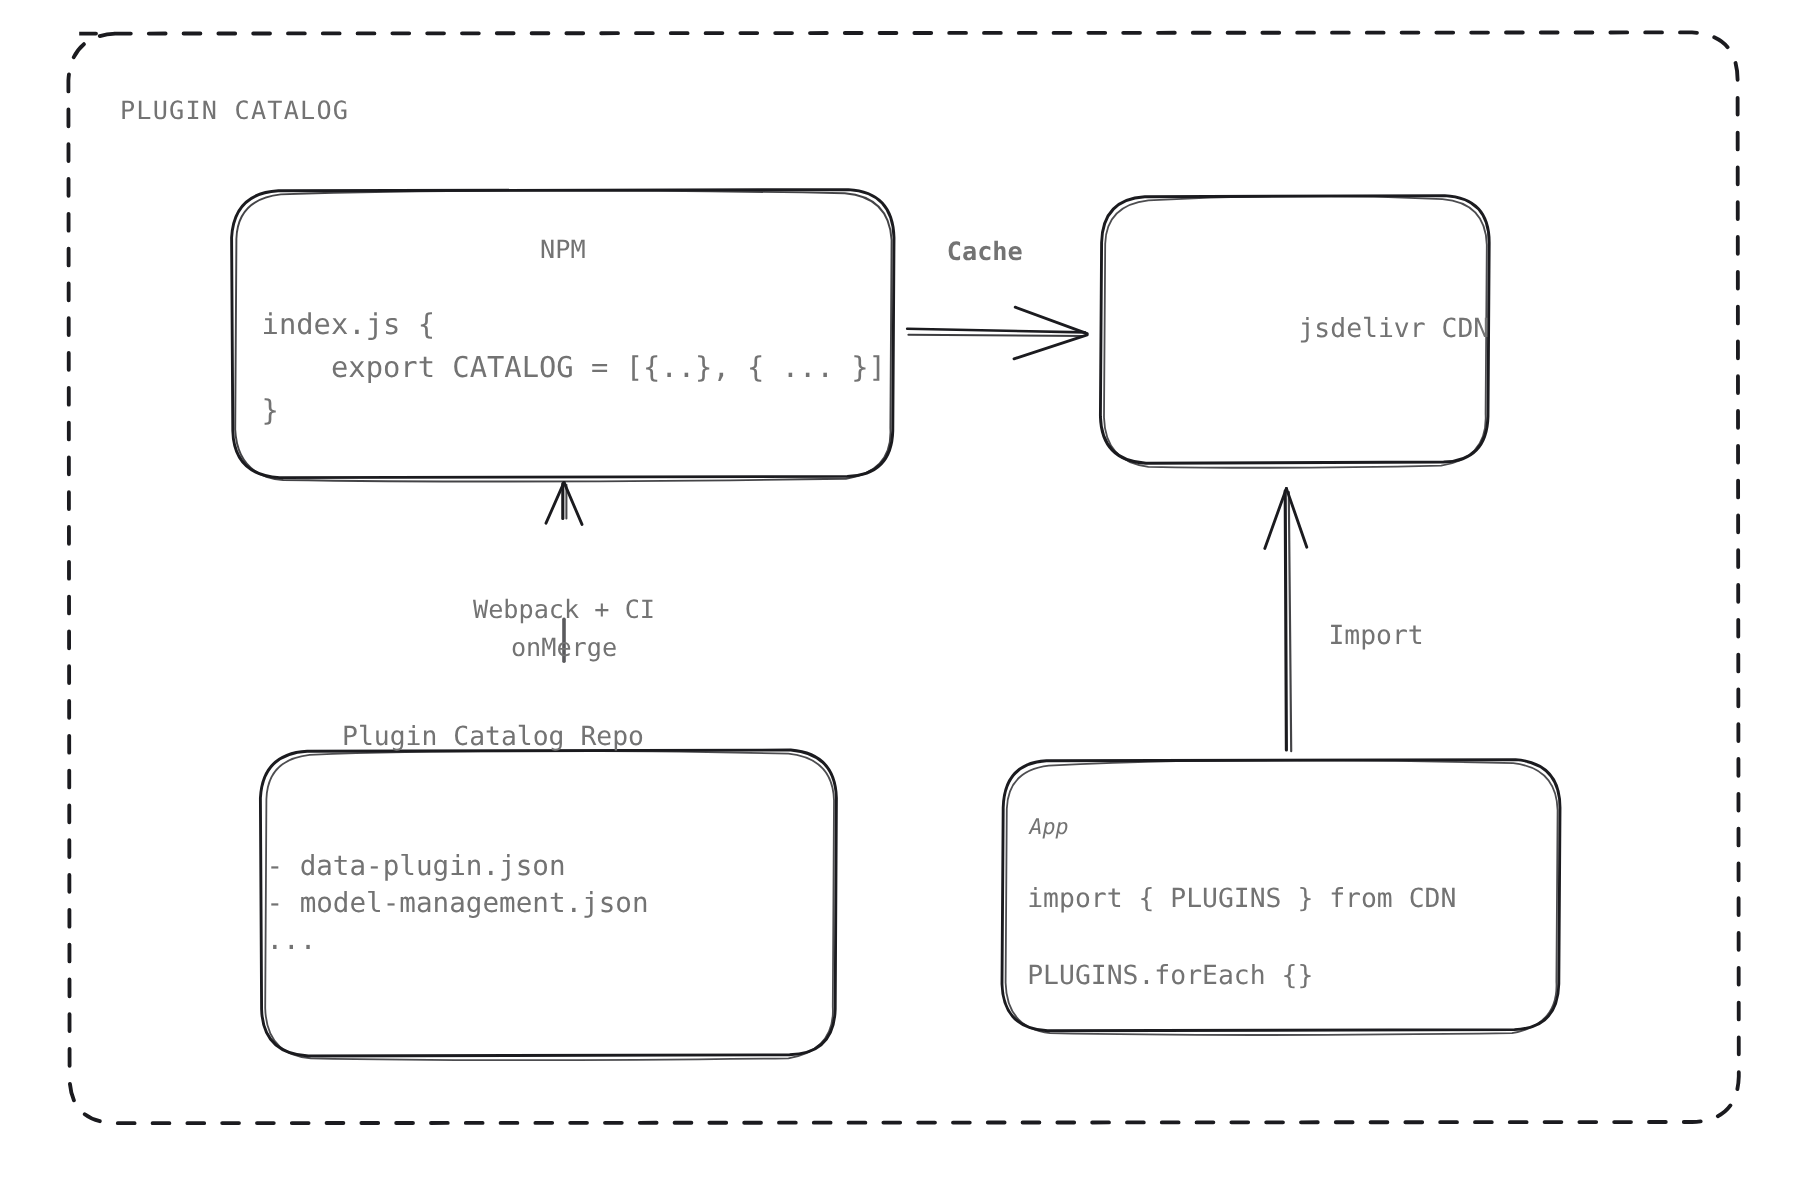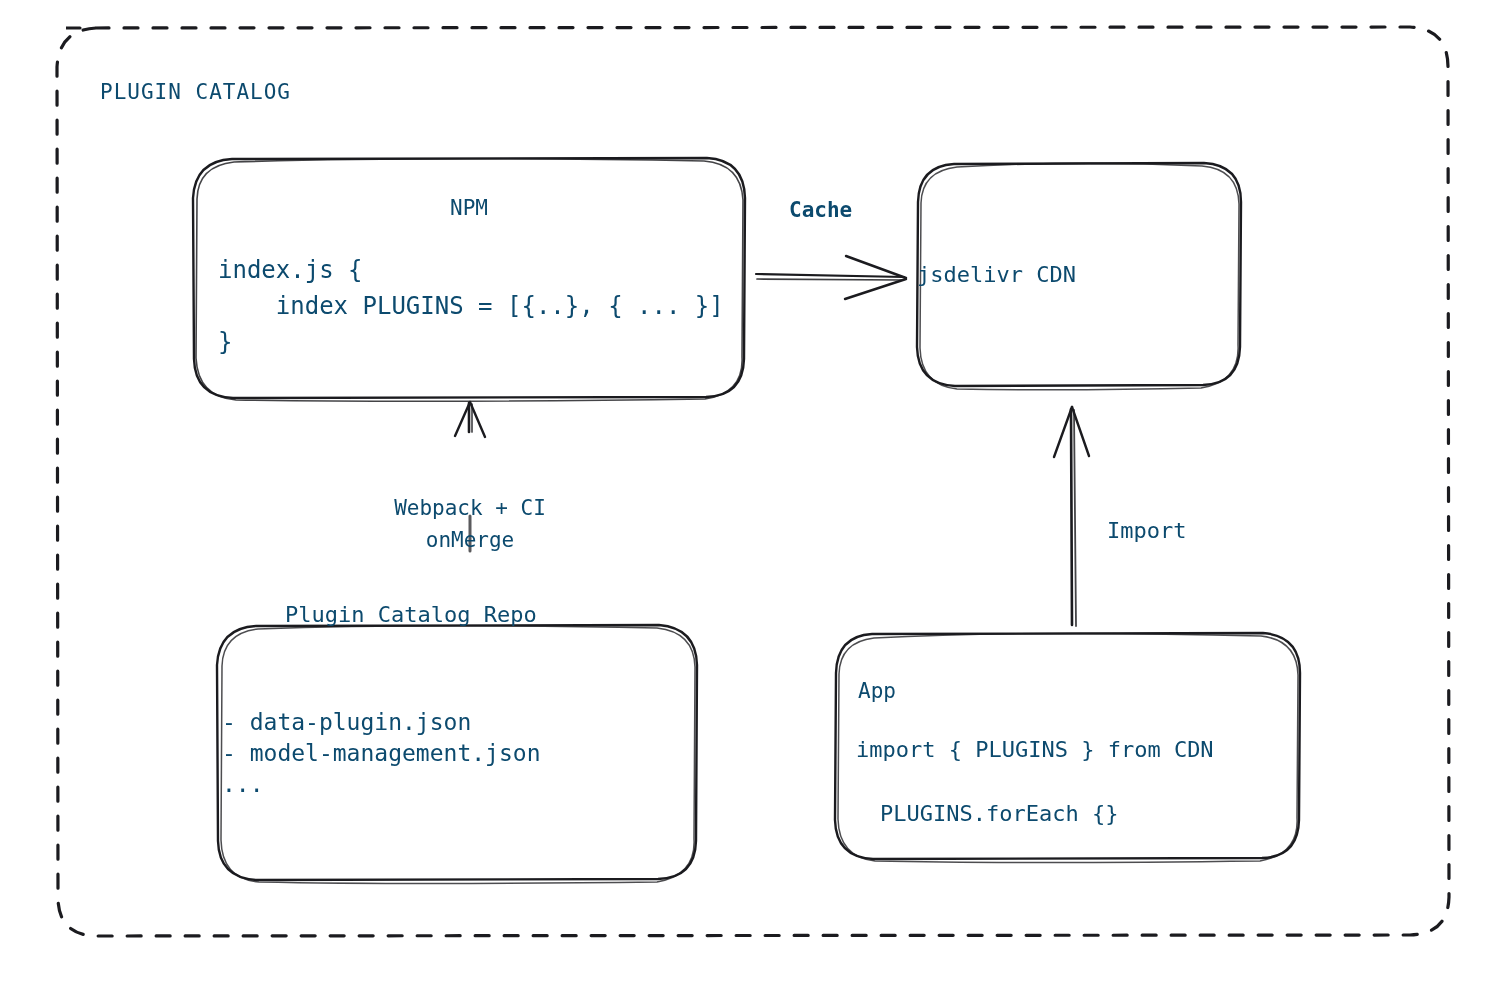--- a/index.html
+++ b/index.html
@@ -20,21 +20,21 @@
     position: absolute;
     left: 0;
     top: 0;
     width: 1506px;
     height: 1002px;
   }
   .lbl {
     position: absolute;
     white-space: pre;
     font-family: "DejaVu Sans Mono", "Liberation Mono", monospace;
-    color: #0c4a6e;
+    color: #737373;
     letter-spacing: 0px;
   }
 
   
   #frame-title {
     left: 100px;
     top: 80px;
     font-size: 21px;
     letter-spacing: 1px;
   }
@@ -52,21 +52,21 @@
     top: 252px;
     font-size: 24px;
     line-height: 36px;
   }
 
   
   #cdn-title {
     left: 917px;
     top: 262px;
     width: 324px;
-    text-align: left;
+    text-align: right;
     font-size: 22px;
   }
 
   
   #cache-label {
     left: 789px;
     top: 198px;
     font-size: 21px;
     font-weight: bold;
   }
@@ -95,29 +95,30 @@
     left: 222px;
     top: 707px;
     font-size: 23px;
     line-height: 31px;
   }
 
   
   #app-name {
     left: 858px;
     top: 679px;
-    font-size: 21px;
+    font-size: 18px;
+    font-style: italic;
   }
   #app-line1 {
     left: 856px;
     top: 737px;
     font-size: 22px;
   }
   #app-line2 {
-    left: 880px;
+    left: 856px;
     top: 801px;
     font-size: 22px;
   }
 
   
   #import-label {
     left: 1107px;
     top: 518px;
     font-size: 22px;
   }
@@ -171,21 +172,21 @@
       <path d="M 1076,626 L 1074,410" fill="none" stroke="#1b1b1f" stroke-width="1.8" stroke-linecap="round" opacity="0.82"></path>
       <path d="M 1054,457 L 1072,407" fill="none" stroke="#1b1b1f" stroke-width="2.4" stroke-linecap="round"></path>
       <path d="M 1072,407 L 1089,456" fill="none" stroke="#1b1b1f" stroke-width="2.4" stroke-linecap="round"></path>
     </g>
   </svg>
 
   <div class="lbl" id="frame-title">PLUGIN CATALOG</div>
 
   <div class="lbl" id="npm-title">NPM</div>
   <div class="lbl" id="npm-code">index.js {
-    index PLUGINS = [{..}, { ... }]
+    export CATALOG = [{..}, { ... }]
 }</div>
 
   <div class="lbl" id="cdn-title">jsdelivr CDN</div>
 
   <div class="lbl" id="cache-label">Cache</div>
 
   <div class="lbl" id="webpack-label">Webpack + CI
 onMerge</div>
 
   <div class="lbl" id="repo-title">Plugin Catalog Repo</div>

